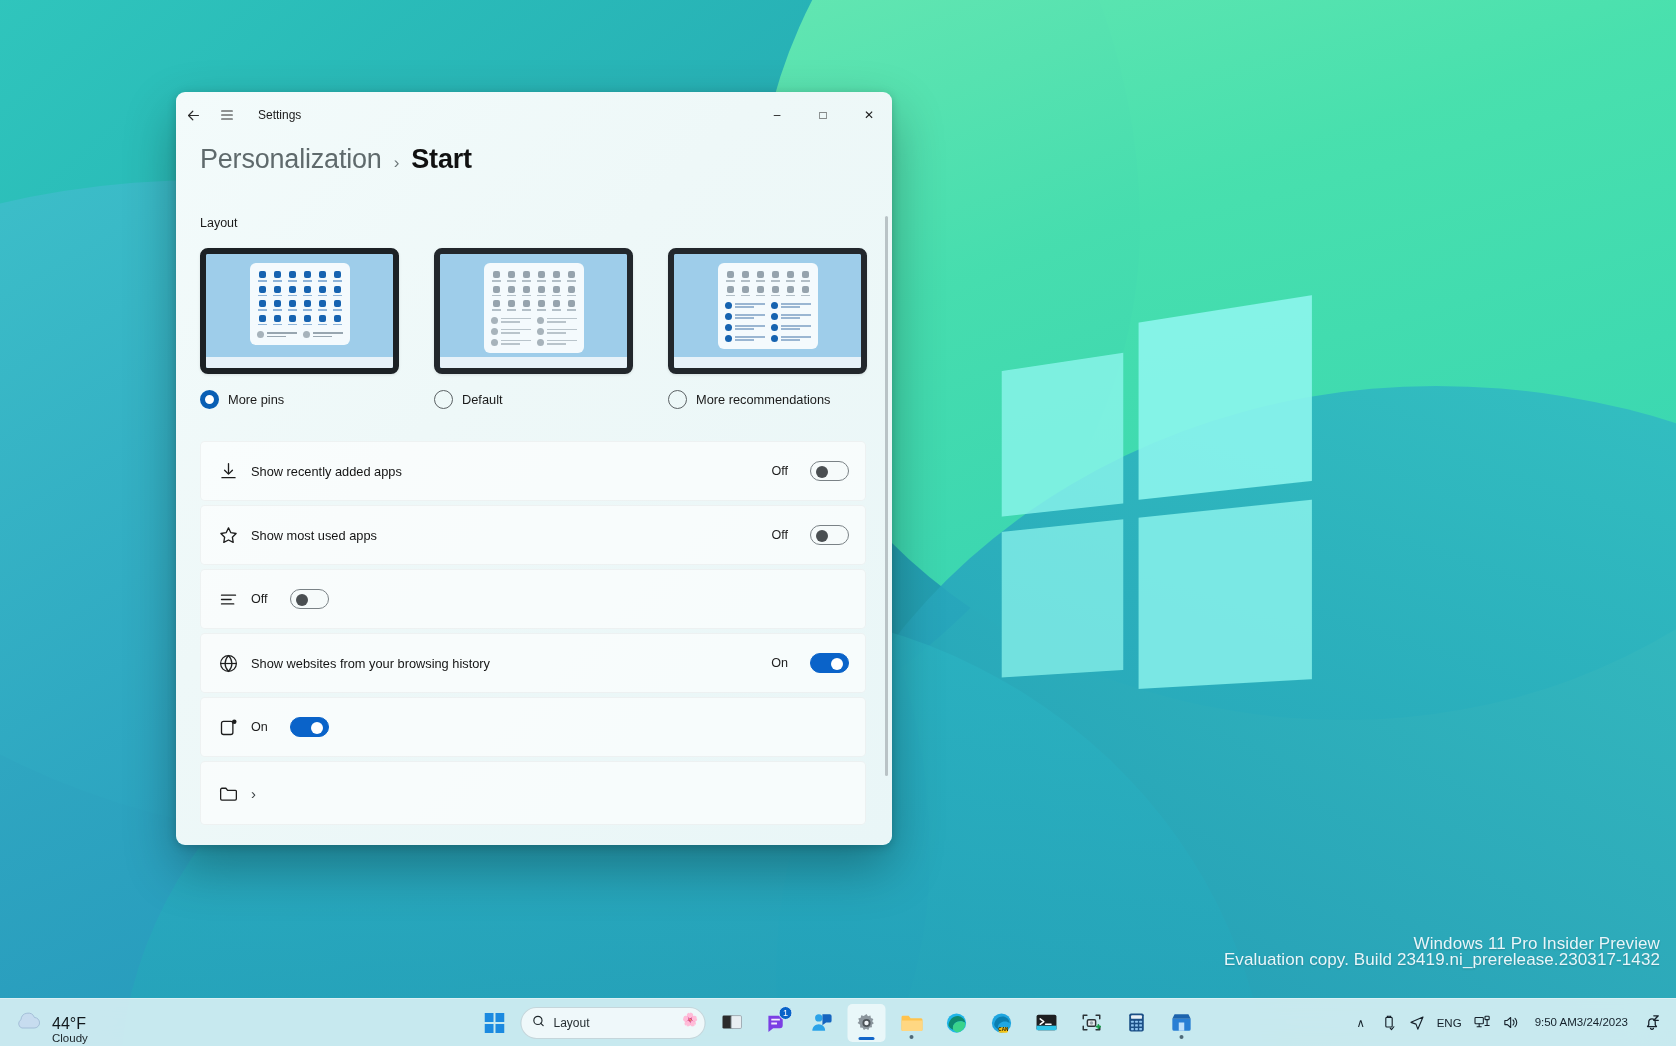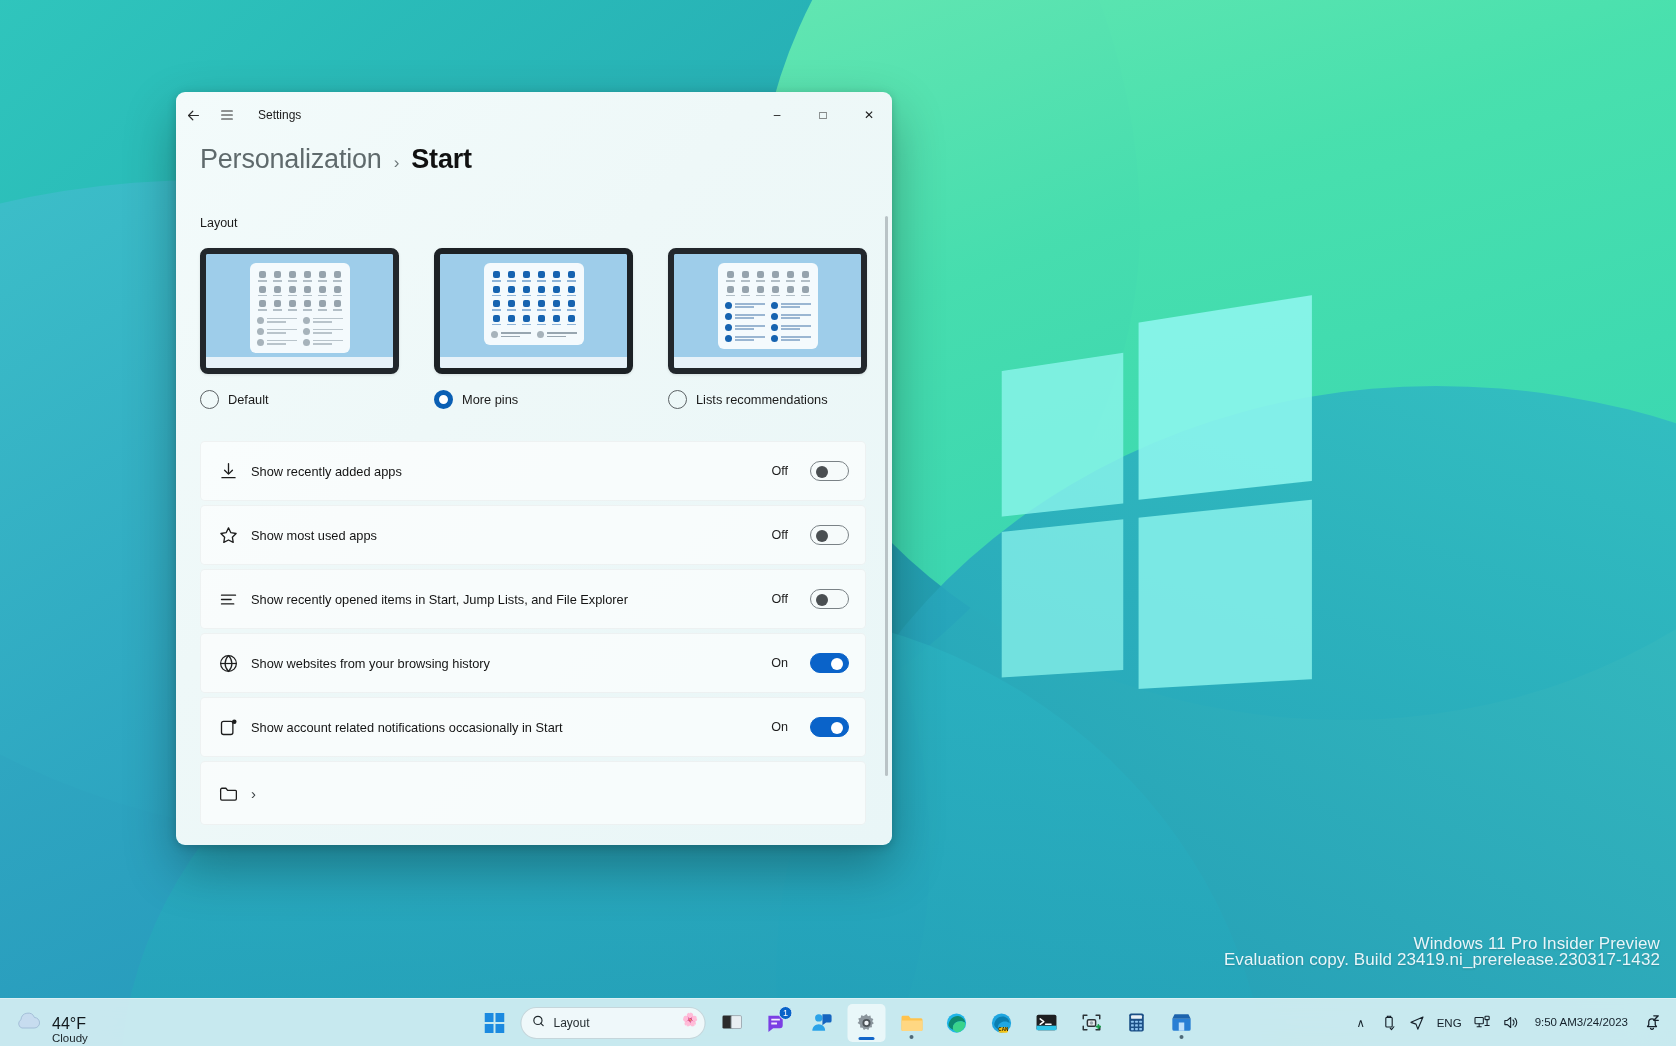--- a/index.html
+++ b/index.html
@@ -296,150 +296,20 @@
       <div id="breadcrumb">
         <span id="bc-root">Personalization</span>
         <span id="bc-sep">›</span>
         <span id="bc-leaf">Start</span>
       </div>
 
       <div id="layout-label">Layout</div>
 
       <div id="layout-cards">
           <div class="layout-choice">
-            <div class="monitor">
-              <div class="mon-screen"></div>
-              <div class="startpanel">
-                <div class="pin-grid">
-                  <span class="pin">
-                    <b></b>
-                    <s></s>
-                  </span>
-                  <span class="pin">
-                    <b></b>
-                    <s></s>
-                  </span>
-                  <span class="pin">
-                    <b></b>
-                    <s></s>
-                  </span>
-                  <span class="pin">
-                    <b></b>
-                    <s></s>
-                  </span>
-                  <span class="pin">
-                    <b></b>
-                    <s></s>
-                  </span>
-                  <span class="pin">
-                    <b></b>
-                    <s></s>
-                  </span>
-                  <span class="pin">
-                    <b></b>
-                    <s></s>
-                  </span>
-                  <span class="pin">
-                    <b></b>
-                    <s></s>
-                  </span>
-                  <span class="pin">
-                    <b></b>
-                    <s></s>
-                  </span>
-                  <span class="pin">
-                    <b></b>
-                    <s></s>
-                  </span>
-                  <span class="pin">
-                    <b></b>
-                    <s></s>
-                  </span>
-                  <span class="pin">
-                    <b></b>
-                    <s></s>
-                  </span>
-                  <span class="pin">
-                    <b></b>
-                    <s></s>
-                  </span>
-                  <span class="pin">
-                    <b></b>
-                    <s></s>
-                  </span>
-                  <span class="pin">
-                    <b></b>
-                    <s></s>
-                  </span>
-                  <span class="pin">
-                    <b></b>
-                    <s></s>
-                  </span>
-                  <span class="pin">
-                    <b></b>
-                    <s></s>
-                  </span>
-                  <span class="pin">
-                    <b></b>
-                    <s></s>
-                  </span>
-                </div>
-                <div class="rec-grid">
-                  <span class="rec">
-                    <b></b>
-                    <u>
-                      <i></i>
-                      <i class="short"></i>
-                    </u>
-                  </span>
-                  <span class="rec">
-                    <b></b>
-                    <u>
-                      <i></i>
-                      <i class="short"></i>
-                    </u>
-                  </span>
-                  <span class="rec">
-                    <b></b>
-                    <u>
-                      <i></i>
-                      <i class="short"></i>
-                    </u>
-                  </span>
-                  <span class="rec">
-                    <b></b>
-                    <u>
-                      <i></i>
-                      <i class="short"></i>
-                    </u>
-                  </span>
-                  <span class="rec">
-                    <b></b>
-                    <u>
-                      <i></i>
-                      <i class="short"></i>
-                    </u>
-                  </span>
-                  <span class="rec">
-                    <b></b>
-                    <u>
-                      <i></i>
-                      <i class="short"></i>
-                    </u>
-                  </span>
-                </div>
-              </div>
-              <div class="mon-taskbar"></div>
-            </div>
-            <div class="radio-row">
-              <span class="radio"></span>
-              <span class="radio-label">Default</span>
-            </div>
-          </div>
-          <div class="layout-choice">
             <div class="monitor selected">
               <div class="mon-screen"></div>
               <div class="startpanel">
                 <div class="pin-grid">
                   <span class="pin blue">
                     <b></b>
                     <s></s>
                   </span>
                   <span class="pin blue">
                     <b></b>
@@ -604,85 +474,215 @@
                     <s></s>
                   </span>
                   <span class="pin">
                     <b></b>
                     <s></s>
                   </span>
                   <span class="pin">
                     <b></b>
                     <s></s>
                   </span>
+                  <span class="pin">
+                    <b></b>
+                    <s></s>
+                  </span>
+                  <span class="pin">
+                    <b></b>
+                    <s></s>
+                  </span>
+                  <span class="pin">
+                    <b></b>
+                    <s></s>
+                  </span>
+                  <span class="pin">
+                    <b></b>
+                    <s></s>
+                  </span>
+                  <span class="pin">
+                    <b></b>
+                    <s></s>
+                  </span>
+                  <span class="pin">
+                    <b></b>
+                    <s></s>
+                  </span>
                 </div>
                 <div class="rec-grid">
-                  <span class="rec blue">
-                    <b></b>
-                    <u>
-                      <i></i>
-                      <i class="short"></i>
-                    </u>
-                  </span>
-                  <span class="rec blue">
-                    <b></b>
-                    <u>
-                      <i></i>
-                      <i class="short"></i>
-                    </u>
-                  </span>
-                  <span class="rec blue">
-                    <b></b>
-                    <u>
-                      <i></i>
-                      <i class="short"></i>
-                    </u>
-                  </span>
-                  <span class="rec blue">
-                    <b></b>
-                    <u>
-                      <i></i>
-                      <i class="short"></i>
-                    </u>
-                  </span>
-                  <span class="rec blue">
-                    <b></b>
-                    <u>
-                      <i></i>
-                      <i class="short"></i>
-                    </u>
-                  </span>
-                  <span class="rec blue">
-                    <b></b>
-                    <u>
-                      <i></i>
-                      <i class="short"></i>
-                    </u>
-                  </span>
-                  <span class="rec blue">
-                    <b></b>
-                    <u>
-                      <i></i>
-                      <i class="short"></i>
-                    </u>
-                  </span>
-                  <span class="rec blue">
+                  <span class="rec">
+                    <b></b>
+                    <u>
+                      <i></i>
+                      <i class="short"></i>
+                    </u>
+                  </span>
+                  <span class="rec">
+                    <b></b>
+                    <u>
+                      <i></i>
+                      <i class="short"></i>
+                    </u>
+                  </span>
+                  <span class="rec">
+                    <b></b>
+                    <u>
+                      <i></i>
+                      <i class="short"></i>
+                    </u>
+                  </span>
+                  <span class="rec">
+                    <b></b>
+                    <u>
+                      <i></i>
+                      <i class="short"></i>
+                    </u>
+                  </span>
+                  <span class="rec">
+                    <b></b>
+                    <u>
+                      <i></i>
+                      <i class="short"></i>
+                    </u>
+                  </span>
+                  <span class="rec">
                     <b></b>
                     <u>
                       <i></i>
                       <i class="short"></i>
                     </u>
                   </span>
                 </div>
               </div>
               <div class="mon-taskbar"></div>
             </div>
             <div class="radio-row">
               <span class="radio"></span>
-              <span class="radio-label">Lists recommendations</span>
+              <span class="radio-label">Default</span>
+            </div>
+          </div>
+          <div class="layout-choice">
+            <div class="monitor">
+              <div class="mon-screen"></div>
+              <div class="startpanel">
+                <div class="pin-grid">
+                  <span class="pin">
+                    <b></b>
+                    <s></s>
+                  </span>
+                  <span class="pin">
+                    <b></b>
+                    <s></s>
+                  </span>
+                  <span class="pin">
+                    <b></b>
+                    <s></s>
+                  </span>
+                  <span class="pin">
+                    <b></b>
+                    <s></s>
+                  </span>
+                  <span class="pin">
+                    <b></b>
+                    <s></s>
+                  </span>
+                  <span class="pin">
+                    <b></b>
+                    <s></s>
+                  </span>
+                  <span class="pin">
+                    <b></b>
+                    <s></s>
+                  </span>
+                  <span class="pin">
+                    <b></b>
+                    <s></s>
+                  </span>
+                  <span class="pin">
+                    <b></b>
+                    <s></s>
+                  </span>
+                  <span class="pin">
+                    <b></b>
+                    <s></s>
+                  </span>
+                  <span class="pin">
+                    <b></b>
+                    <s></s>
+                  </span>
+                  <span class="pin">
+                    <b></b>
+                    <s></s>
+                  </span>
+                </div>
+                <div class="rec-grid">
+                  <span class="rec blue">
+                    <b></b>
+                    <u>
+                      <i></i>
+                      <i class="short"></i>
+                    </u>
+                  </span>
+                  <span class="rec blue">
+                    <b></b>
+                    <u>
+                      <i></i>
+                      <i class="short"></i>
+                    </u>
+                  </span>
+                  <span class="rec blue">
+                    <b></b>
+                    <u>
+                      <i></i>
+                      <i class="short"></i>
+                    </u>
+                  </span>
+                  <span class="rec blue">
+                    <b></b>
+                    <u>
+                      <i></i>
+                      <i class="short"></i>
+                    </u>
+                  </span>
+                  <span class="rec blue">
+                    <b></b>
+                    <u>
+                      <i></i>
+                      <i class="short"></i>
+                    </u>
+                  </span>
+                  <span class="rec blue">
+                    <b></b>
+                    <u>
+                      <i></i>
+                      <i class="short"></i>
+                    </u>
+                  </span>
+                  <span class="rec blue">
+                    <b></b>
+                    <u>
+                      <i></i>
+                      <i class="short"></i>
+                    </u>
+                  </span>
+                  <span class="rec blue">
+                    <b></b>
+                    <u>
+                      <i></i>
+                      <i class="short"></i>
+                    </u>
+                  </span>
+                </div>
+              </div>
+              <div class="mon-taskbar"></div>
+            </div>
+            <div class="radio-row">
+              <span class="radio"></span>
+              <span class="radio-label">More recommendations</span>
             </div>
           </div>
         </div>
 
       <div id="settings-list">
           <div class="srow">
             <span class="srow-ico">
               <svg width="21" height="21" viewBox="0 0 24 24" fill="none" stroke="currentColor" stroke-width="1.5" stroke-linecap="round" stroke-linejoin="round">
                 <path d="M12 3v11"></path>
                 <path d="M7.5 10.5L12 15l4.5-4.5"></path>
@@ -708,21 +708,20 @@
             </span>
           </div>
           <div class="srow">
             <span class="srow-ico">
               <svg width="21" height="21" viewBox="0 0 24 24" stroke="currentColor" stroke-width="1.5" stroke-linecap="round">
                 <path d="M4 7h16"></path>
                 <path d="M4 12h11"></path>
                 <path d="M4 17h14"></path>
               </svg>
             </span>
-            <span class="srow-text"><span class="srow-title">Show recently opened items in Start, Jump Lists, and File Explorer</span></span>
             <span class="srow-state">Off</span>
             <span class="toggle">
               <span class="knob"></span>
             </span>
           </div>
           <div class="srow">
             <span class="srow-ico">
               <svg width="21" height="21" viewBox="0 0 24 24" fill="none" stroke="currentColor" stroke-width="1.4">
                 <circle cx="12" cy="12" r="9"></circle>
                 <path d="M3 12h18"></path>
@@ -735,21 +734,20 @@
               <span class="knob"></span>
             </span>
           </div>
           <div class="srow">
             <span class="srow-ico">
               <svg width="21" height="21" viewBox="0 0 24 24" fill="none" stroke="currentColor" stroke-width="1.5">
                 <rect x="4" y="5" width="13" height="15" rx="2.4"></rect>
                 <circle cx="18.6" cy="5.4" r="2.6" fill="currentColor" stroke="none"></circle>
               </svg>
             </span>
-            <span class="srow-text"><span class="srow-title">Show account related notifications occasionally in Start</span></span>
             <span class="srow-state">On</span>
             <span class="toggle on">
               <span class="knob"></span>
             </span>
           </div>
           <div class="srow tall">
             <span class="srow-ico">
               <svg width="21" height="21" viewBox="0 0 24 24" fill="none" stroke="currentColor" stroke-width="1.5" stroke-linejoin="round">
                 <path d="M3 7.5A1.5 1.5 0 0 1 4.5 6H9l2 2.5h9a1 1 0 0 1 1 1V18a1.5 1.5 0 0 1-1.5 1.5h-15A1.5 1.5 0 0 1 3 18z"></path>
               </svg>

